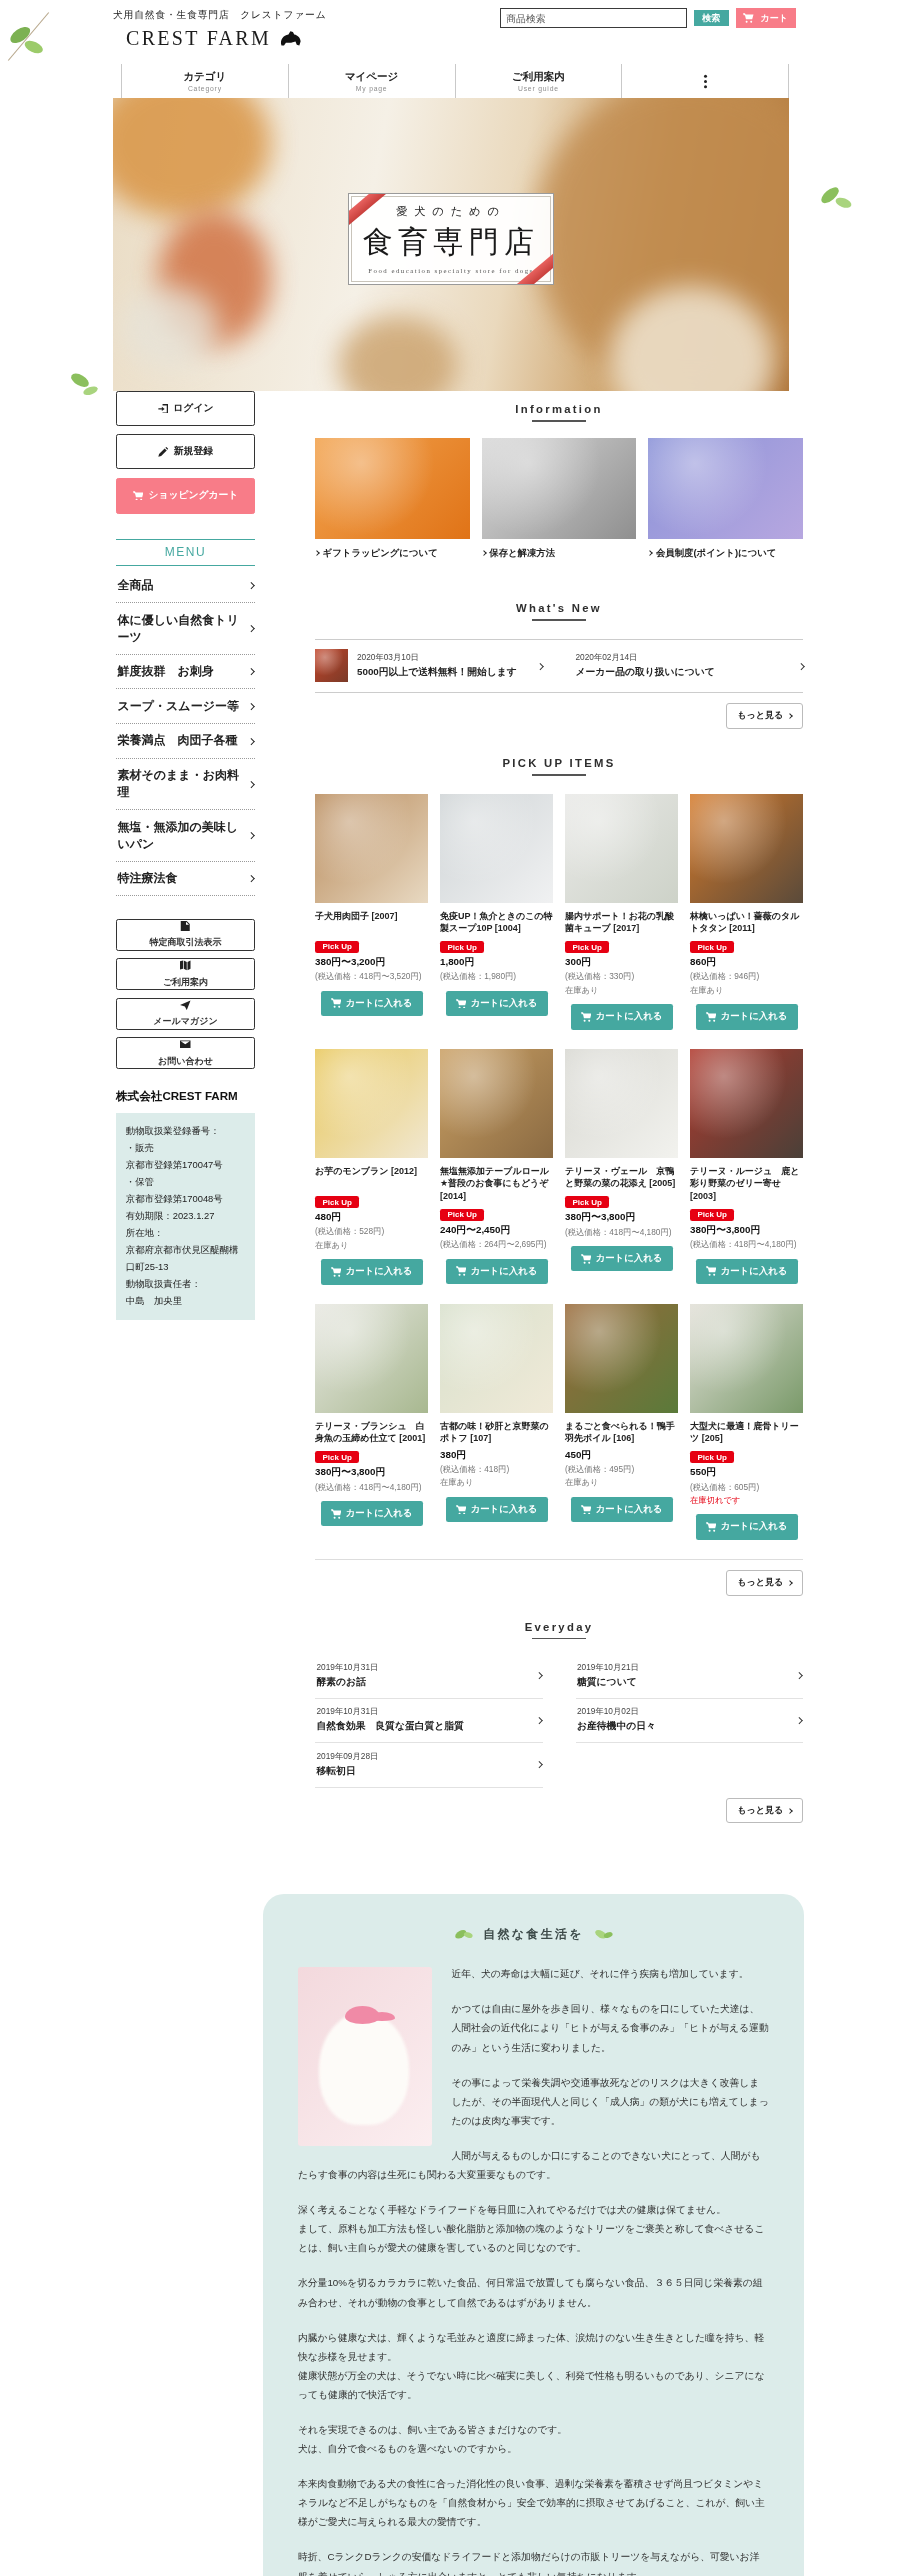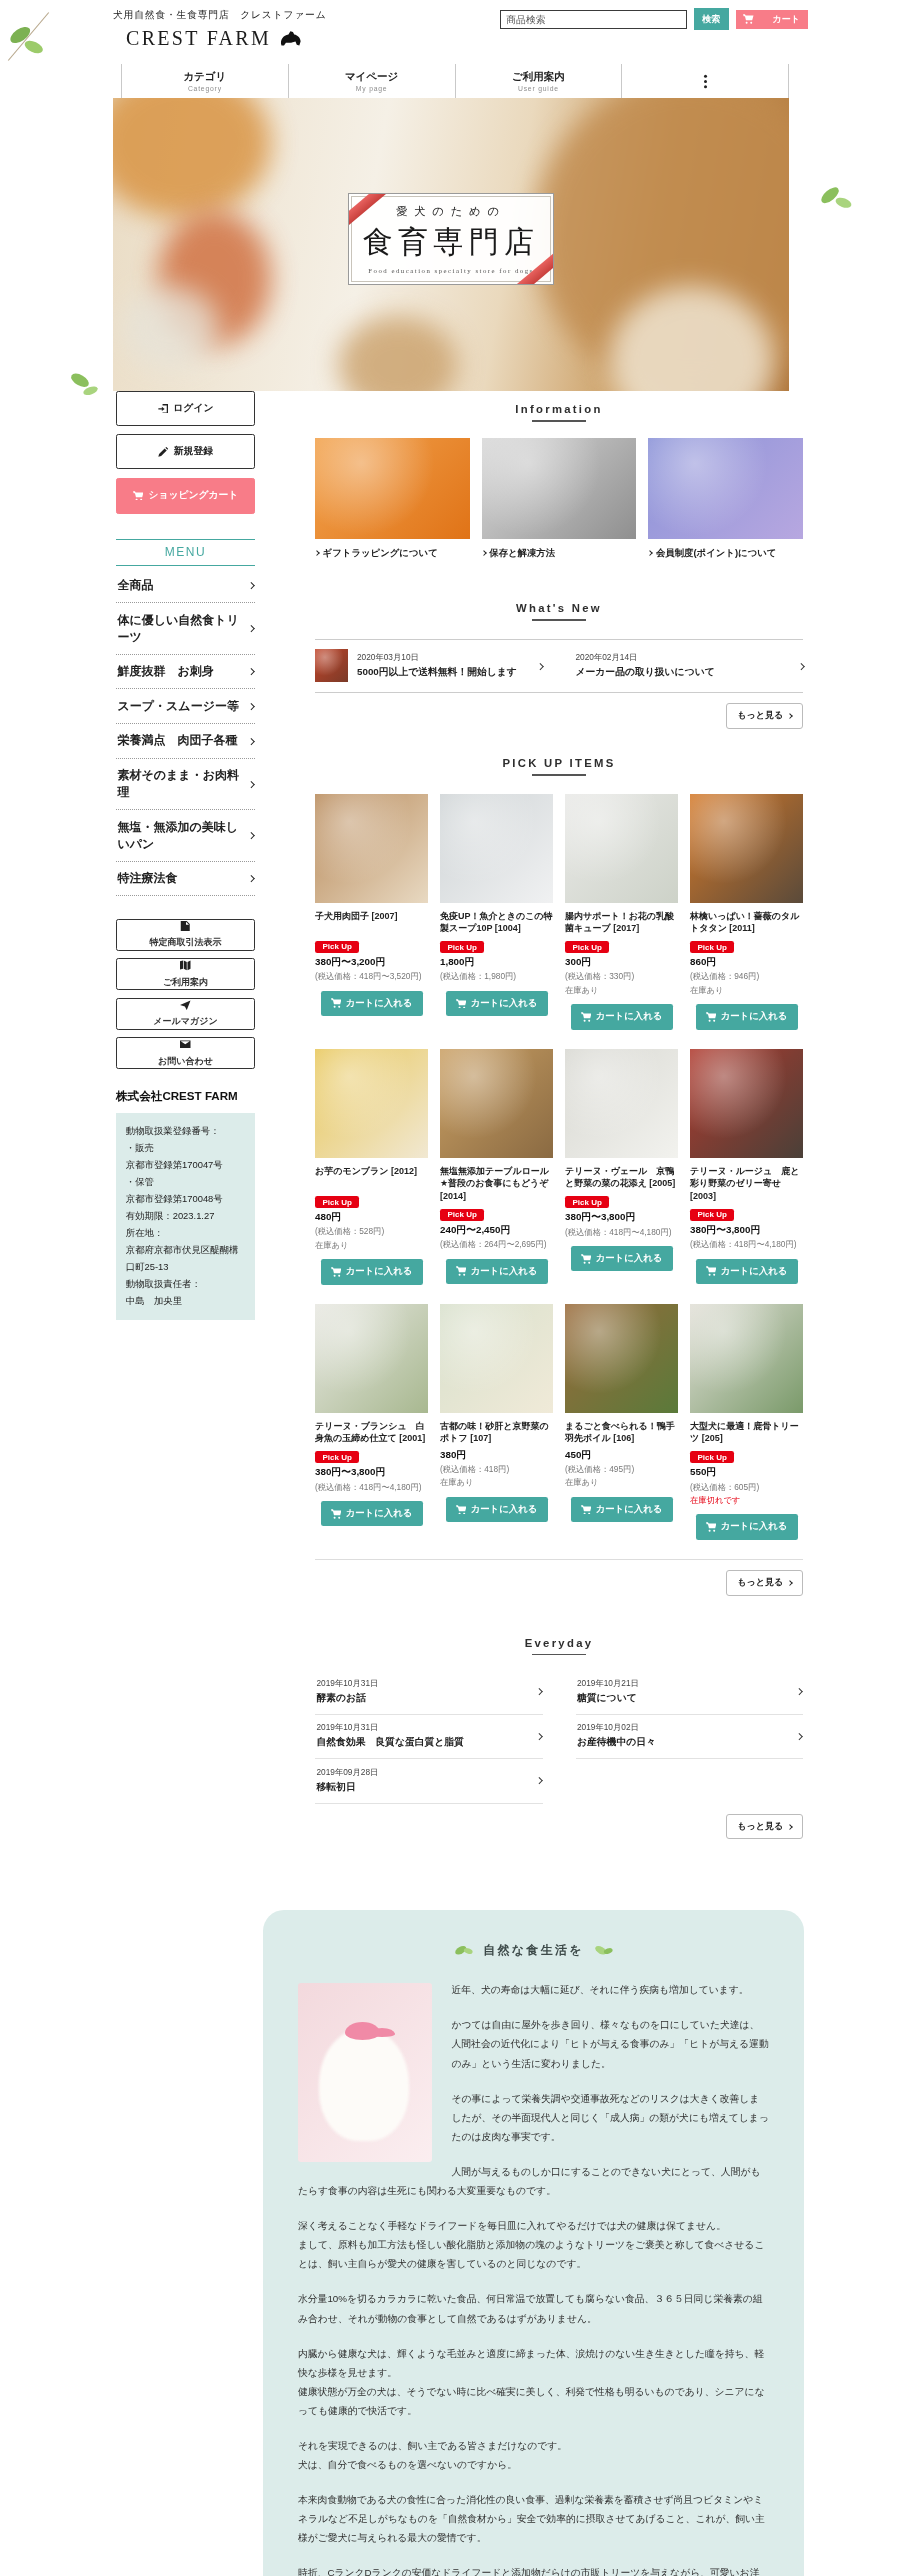--- a/index.html
+++ b/index.html
@@ -7,22 +7,22 @@
   body { width:901px; font-family:"Liberation Sans","DejaVu Sans",sans-serif; color:#333; position:relative; }
 
   
   .topbar { position:relative; height:98px; }
   .tagline { position:absolute; left:113px; top:9px; font-size:9.8px; color:#222; letter-spacing:0.8px; }
   .logo { position:absolute; left:126px; top:27px; font-family:"Liberation Serif","DejaVu Serif",serif; font-size:20px; letter-spacing:2.3px; color:#1c1c1c; display:flex; align-items:center; gap:6px; }
   .logo svg { width:25.5px; height:18px; fill:#111; }
   .search-area { position:absolute; left:500px; top:8.3px; display:flex; align-items:center; gap:6.8px; }
   .search-input { width:187px; height:19.5px; border:1.5px solid #3a3a3a; font-size:9.8px; padding:0 5.3px; color:#333; }
   .search-input::placeholder { color:#555; }
-  .btn-search { width:35px; height:22px; background:var(--teal); color:#fff; border:none; font-size:9px; font-weight:bold; cursor:pointer; }
-  .btn-cart-top { height:19.5px; padding:0 7.5px; background:var(--pink); color:#fff; border:none; font-size:9px; font-weight:bold; cursor:pointer; display:flex; align-items:center; gap:19px; }
+  .btn-search { width:35px; height:16px; background:var(--teal); color:#fff; border:none; font-size:9px; font-weight:bold; cursor:pointer; }
+  .btn-cart-top { height:19.5px; padding:0 7.5px; background:var(--pink); color:#fff; border:none; font-size:9px; font-weight:bold; cursor:pointer; display:flex; align-items:center; gap:7px; }
   .btn-cart-top svg, .side-btn svg, .cart-btn svg { width:10.5px; height:9.8px; fill:currentColor; }
   .nav { position:absolute; top:64px; left:121px; width:668px; height:34px; display:flex; }
   .nav-item { flex:1; border-left:0.8px solid #c9c9c9; display:flex; flex-direction:column; align-items:center; justify-content:center; cursor:pointer; }
   .nav-item:last-child { border-right:0.8px solid #c9c9c9; }
   .nav-label { font-size:10.5px; font-weight:bold; color:#222; }
   .nav-sub { font-size:6.8px; color:#8d8d8d; letter-spacing:0.8px; margin-top:1.5px; }
   .dots { width:3px; height:3px; border-radius:50%; background:#222; box-shadow:0 5.3px 0 #222, 0 -5.3px 0 #222; }
 
   
   .hero { margin-left:113px; width:676px; height:293px; position:relative; overflow:hidden; }
@@ -513,21 +513,21 @@
       </div>
     </div>
     <div class="grid-div"></div>
     <div class="more-row">
       <button class="more-btn">
           <span>もっと見る</span>
           <span class="chev"></span>
         </button>
     </div>
 
-    <h2 class="sec-head" style="margin-top:41px">Everyday</h2>
+    <h2 class="sec-head" style="margin-top:25px">Everyday</h2>
     <div class="ev-grid">
       <div class="ev-item">
         <div>
             <div class="ev-date">2019年10月31日</div>
             <div class="ev-title">酵素のお話</div>
           </div>
         <span class="chev"></span>
       </div>
       <div class="ev-item">
         <div>

